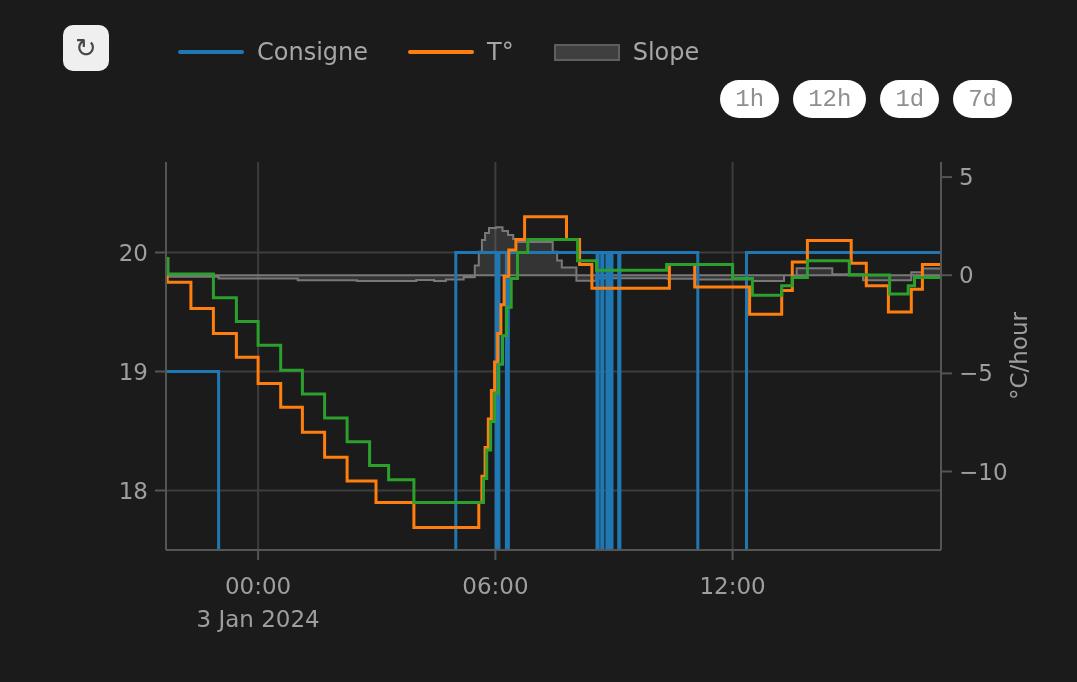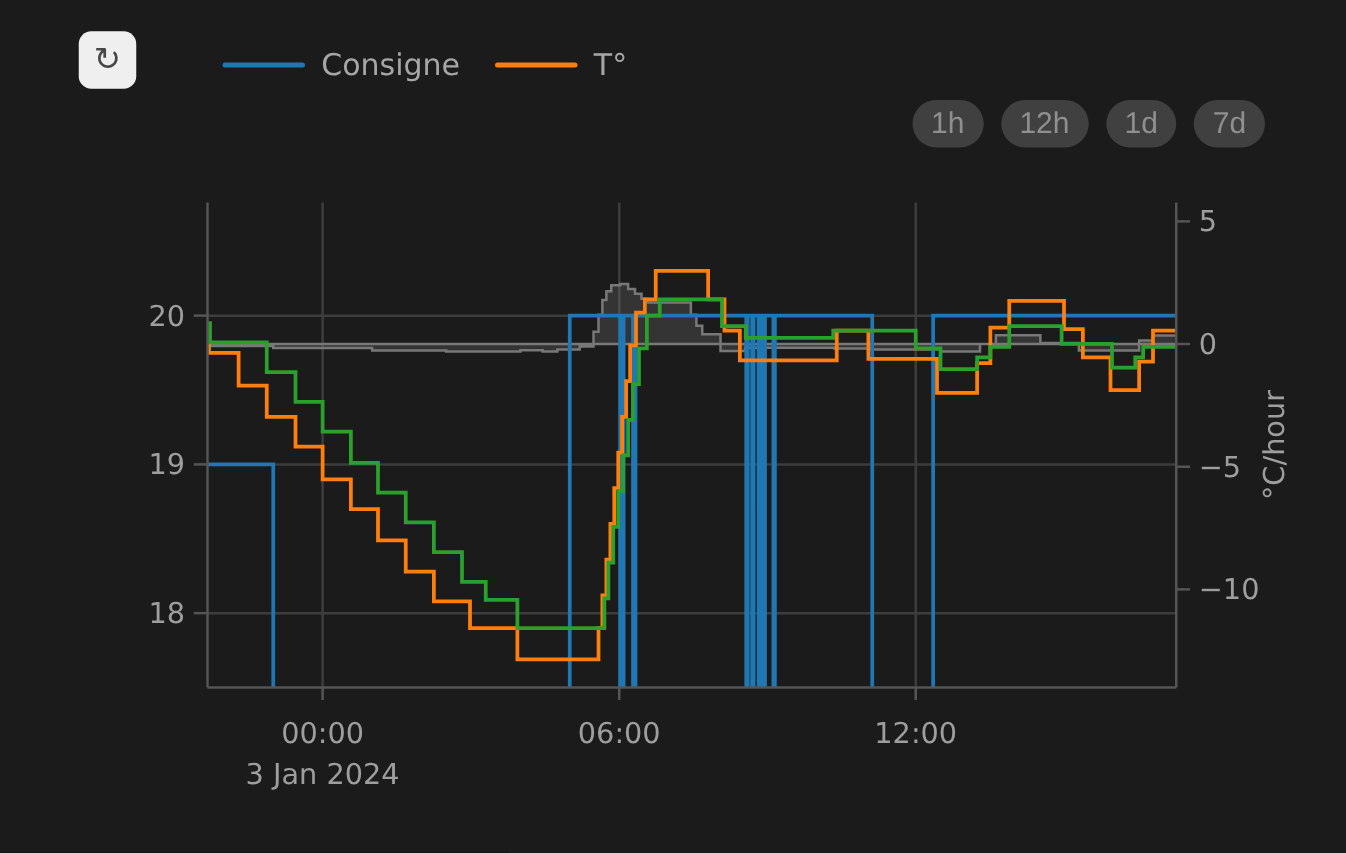--- a/index.html
+++ b/index.html
@@ -8,32 +8,32 @@
     font-family:"DejaVu Sans","Liberation Sans",sans-serif;overflow:hidden;
   }
   #chart-svg{position:absolute;left:0;top:0;}
   .refresh-btn{
     position:absolute;left:63px;top:25px;width:46px;height:46px;
     background:#efefef;border:none;border-radius:10px;cursor:pointer;
     display:flex;align-items:center;justify-content:center;
     color:#474747;font-size:26px;line-height:1;font-family:inherit;
   }
   .legend{
-    position:absolute;left:178px;top:38px;display:flex;align-items:flex-start;gap:28px;
+    position:absolute;left:178px;top:38px;display:flex;align-items:flex-start;gap:40px;
   }
   .legend-item{display:flex;align-items:center;gap:13px;cursor:pointer;}
   .legend-line{width:66px;height:4px;border-radius:2px;}
   .legend-area{width:66px;height:17px;background:#3f3f3f;border:2px solid #5f5f5f;box-sizing:border-box;}
   .legend-label{color:#a6a6a6;font-size:24px;white-space:nowrap;}
   .range-buttons{
     position:absolute;right:65px;top:80px;display:flex;gap:14px;
   }
   .range-btn{
-    background:#404040;color:#8f8f8f;border:none;border-radius:19px;
-    font-size:24px;font-family:Liberation Sans, sans-serif;padding:4px 15px;height:38px;cursor:pointer;
+    background:#ffffff;color:#8f8f8f;border:none;border-radius:19px;
+    font-size:24px;font-family:Liberation Mono, monospace;padding:4px 15px;height:38px;cursor:pointer;
   }
 </style>
 </head>
 <body>
 
 <div id="app">
 
   <svg id="chart-svg" width="1077" height="682">
       <defs>
         <clipPath id="plot-clip">
@@ -91,20 +91,24 @@
 
   <div class="legend">
     <div class="legend-item">
       <span class="legend-line" style="background: rgb(31, 119, 180);"></span>
       <span class="legend-label">Consigne</span>
     </div>
     <div class="legend-item">
       <span class="legend-line" style="background: rgb(255, 127, 14);"></span>
       <span class="legend-label">T°</span>
     </div>
+    <div class="legend-item">
+      <span class="legend-area"></span>
+      <span class="legend-label">Slope</span>
+    </div>
   </div>
 
   <div class="range-buttons">
     <button class="range-btn">1h</button>
     <button class="range-btn">12h</button>
     <button class="range-btn">1d</button>
     <button class="range-btn">7d</button>
   </div>
 
 </div>

